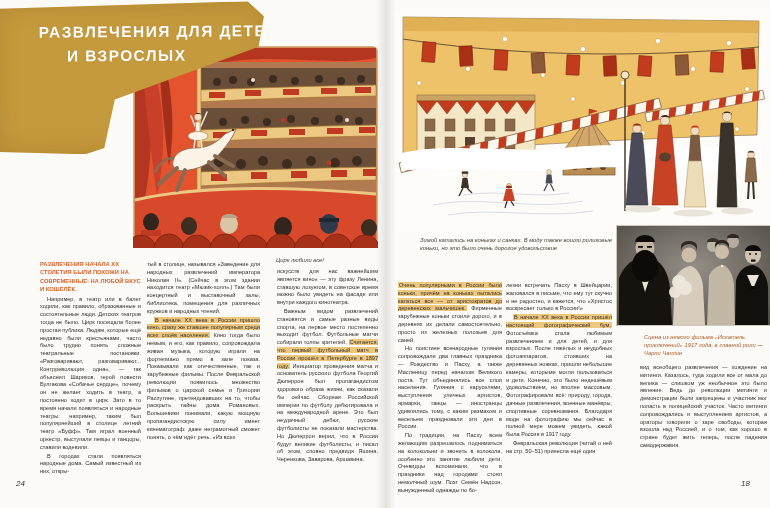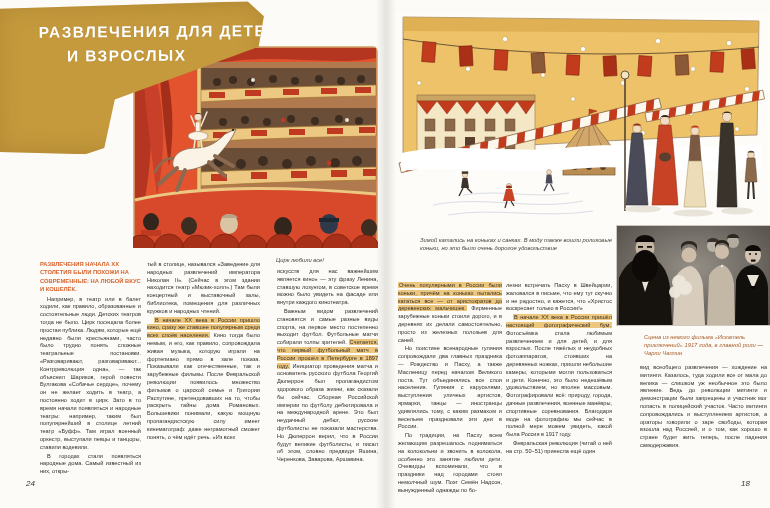--- a/index.html
+++ b/index.html
@@ -38,21 +38,21 @@
   #circus-cap{left:252px;top:256px;width:96px;text-align:center;}
   #skate-cap{left:420px;top:236px;width:208px;}
   #photo-cap{position:absolute;left:644px;top:333px;width:124px;
     font-style:italic;color:#a95d2b;font-size:5.8px;line-height:8px;}
   
   #circus-wrap{left:133px;top:46px;width:245px;height:202px;}
   #skate-wrap{left:393px;top:13px;width:377px;height:219px;}
   #photo-wrap{left:617px;top:226px;width:153px;height:99px;box-shadow:0 0 0 1px #cfc9bd;}
   svg{display:block;}
   .pagenum{position:absolute;font-size:8px;font-style:italic;color:#3a352e;}
-  #pn-left{left:26px;top:479px;}
+  #pn-left{left:16px;top:479px;}
   #pn-right{left:741px;top:479px;}
 </style>
 </head>
 <body>
 
 <div id="spread">
 
   <div class="abs" id="circus-wrap">
     <svg viewBox="0 0 245 202" width="245" height="202">
       <rect x="1" y="1" width="243" height="200" rx="4" fill="#e2532e" stroke="#caa06a" stroke-width="1.5"></rect>

